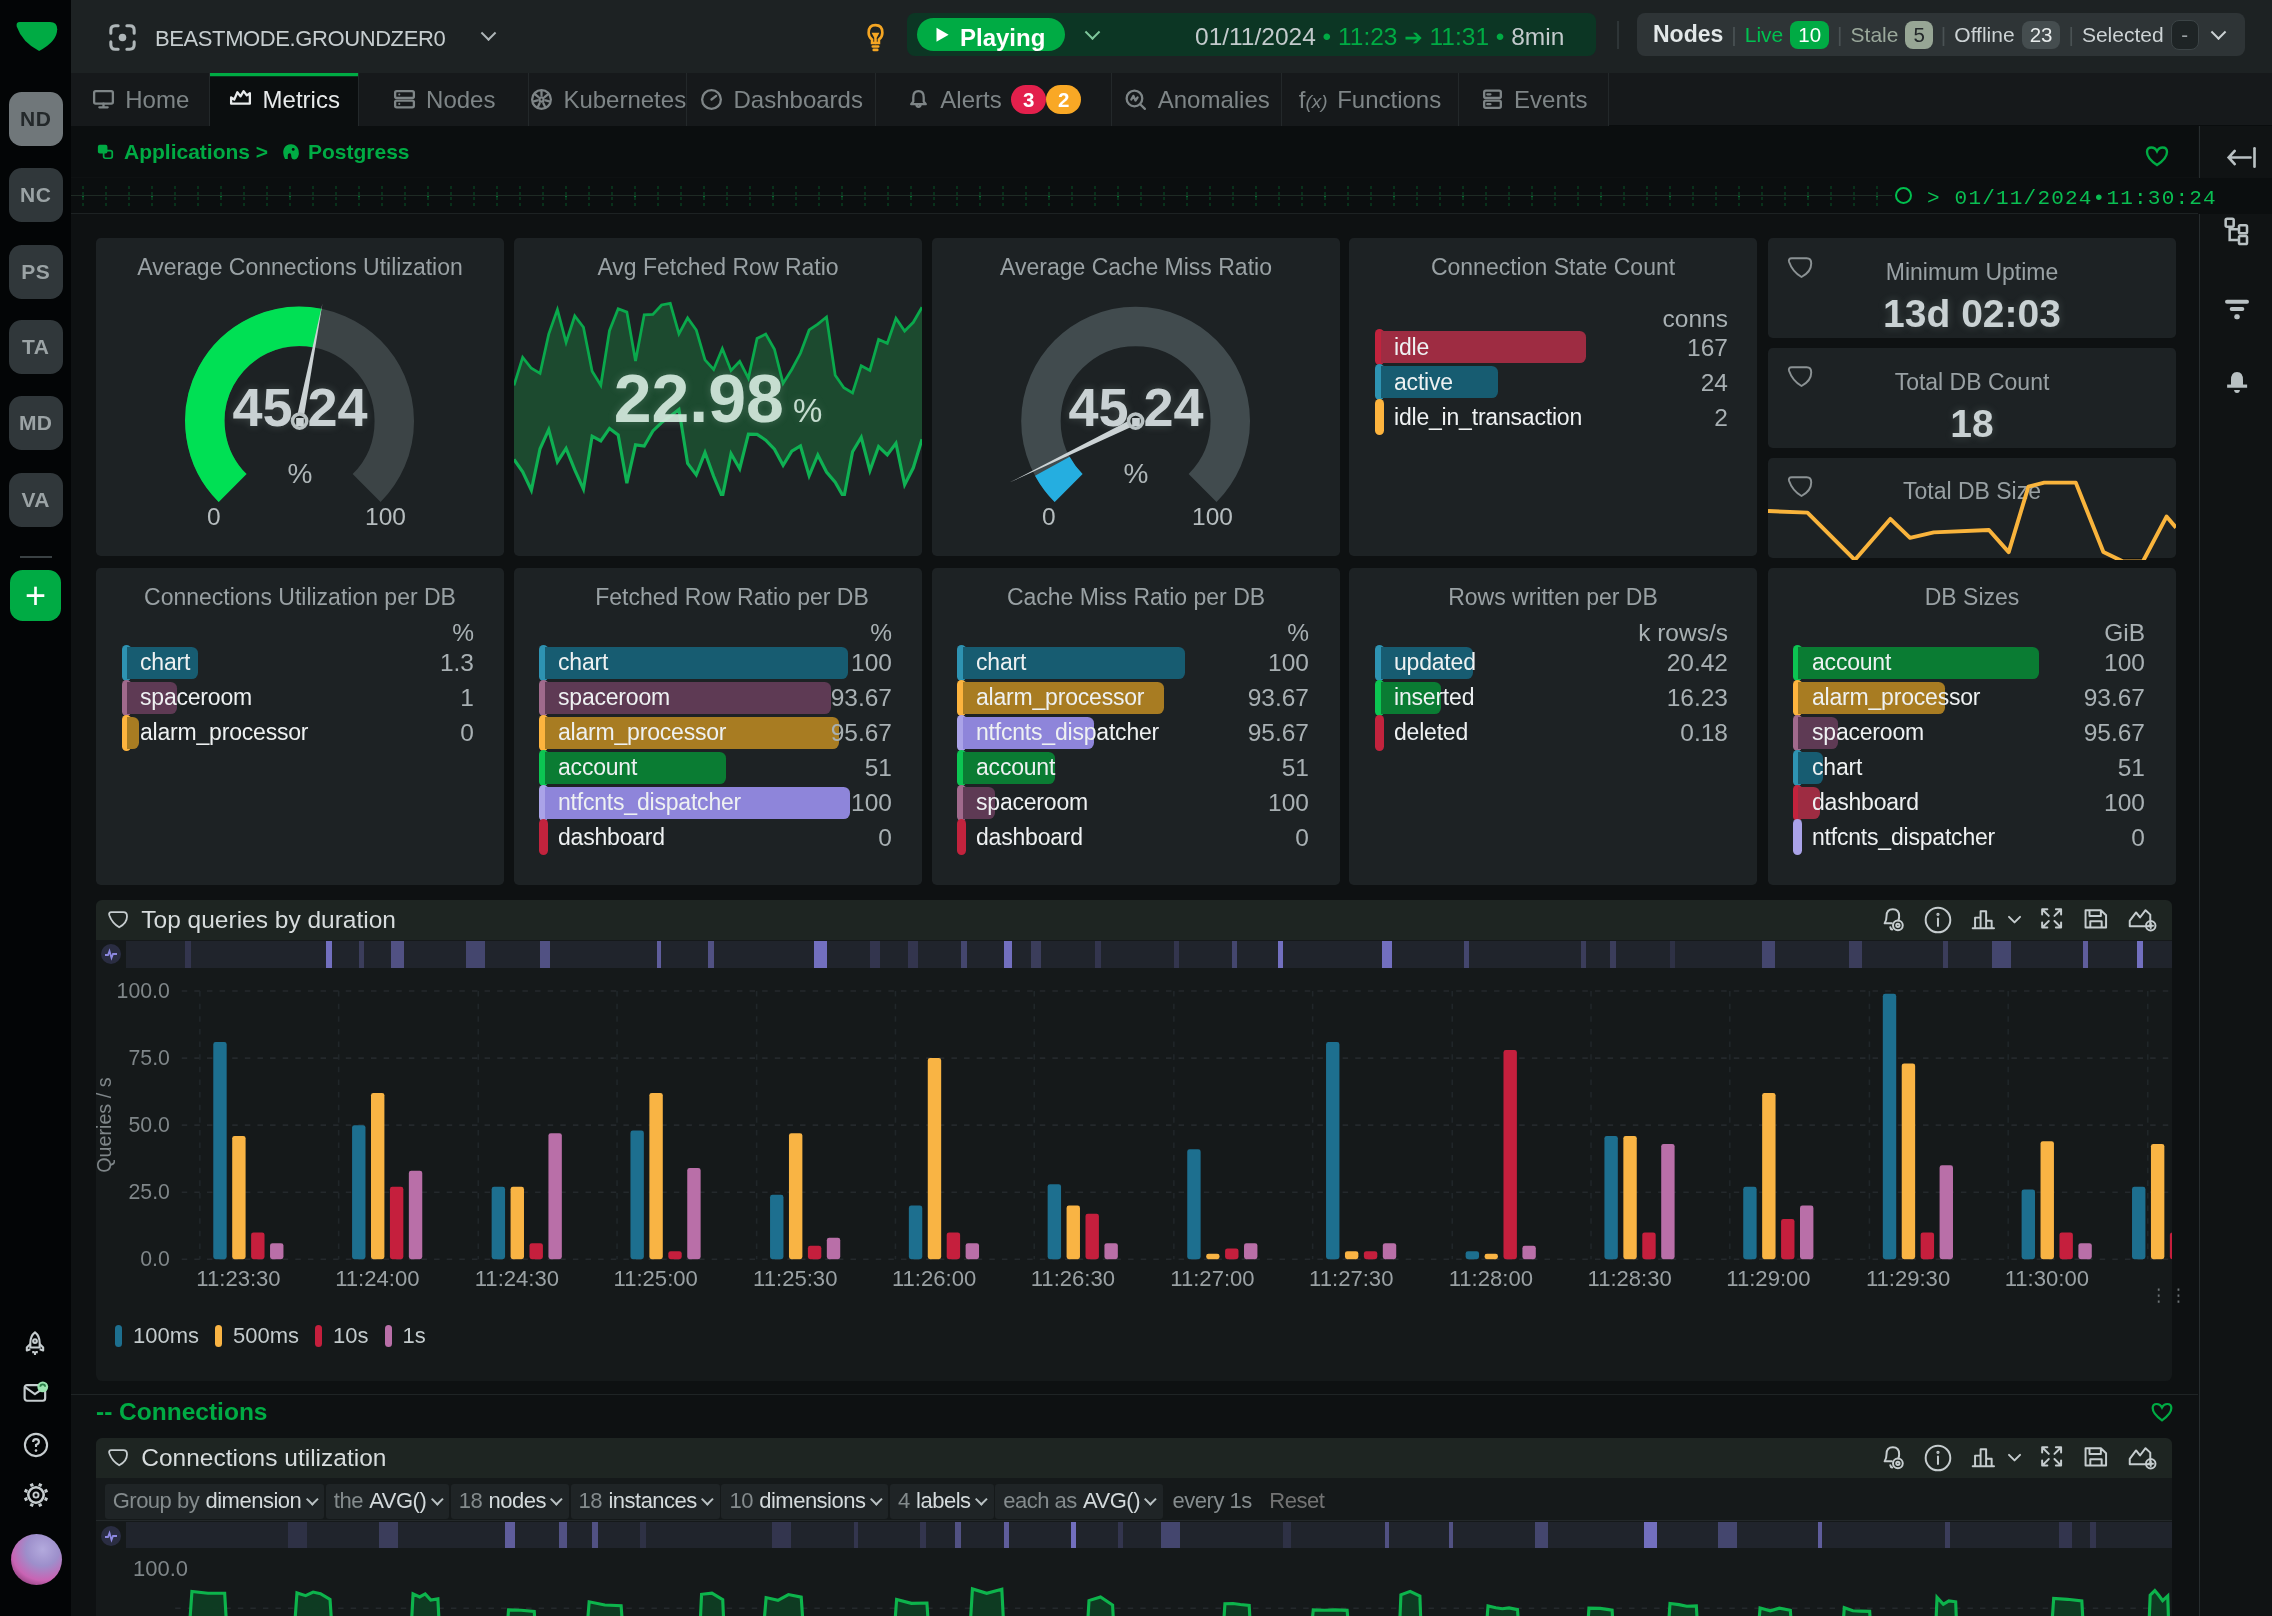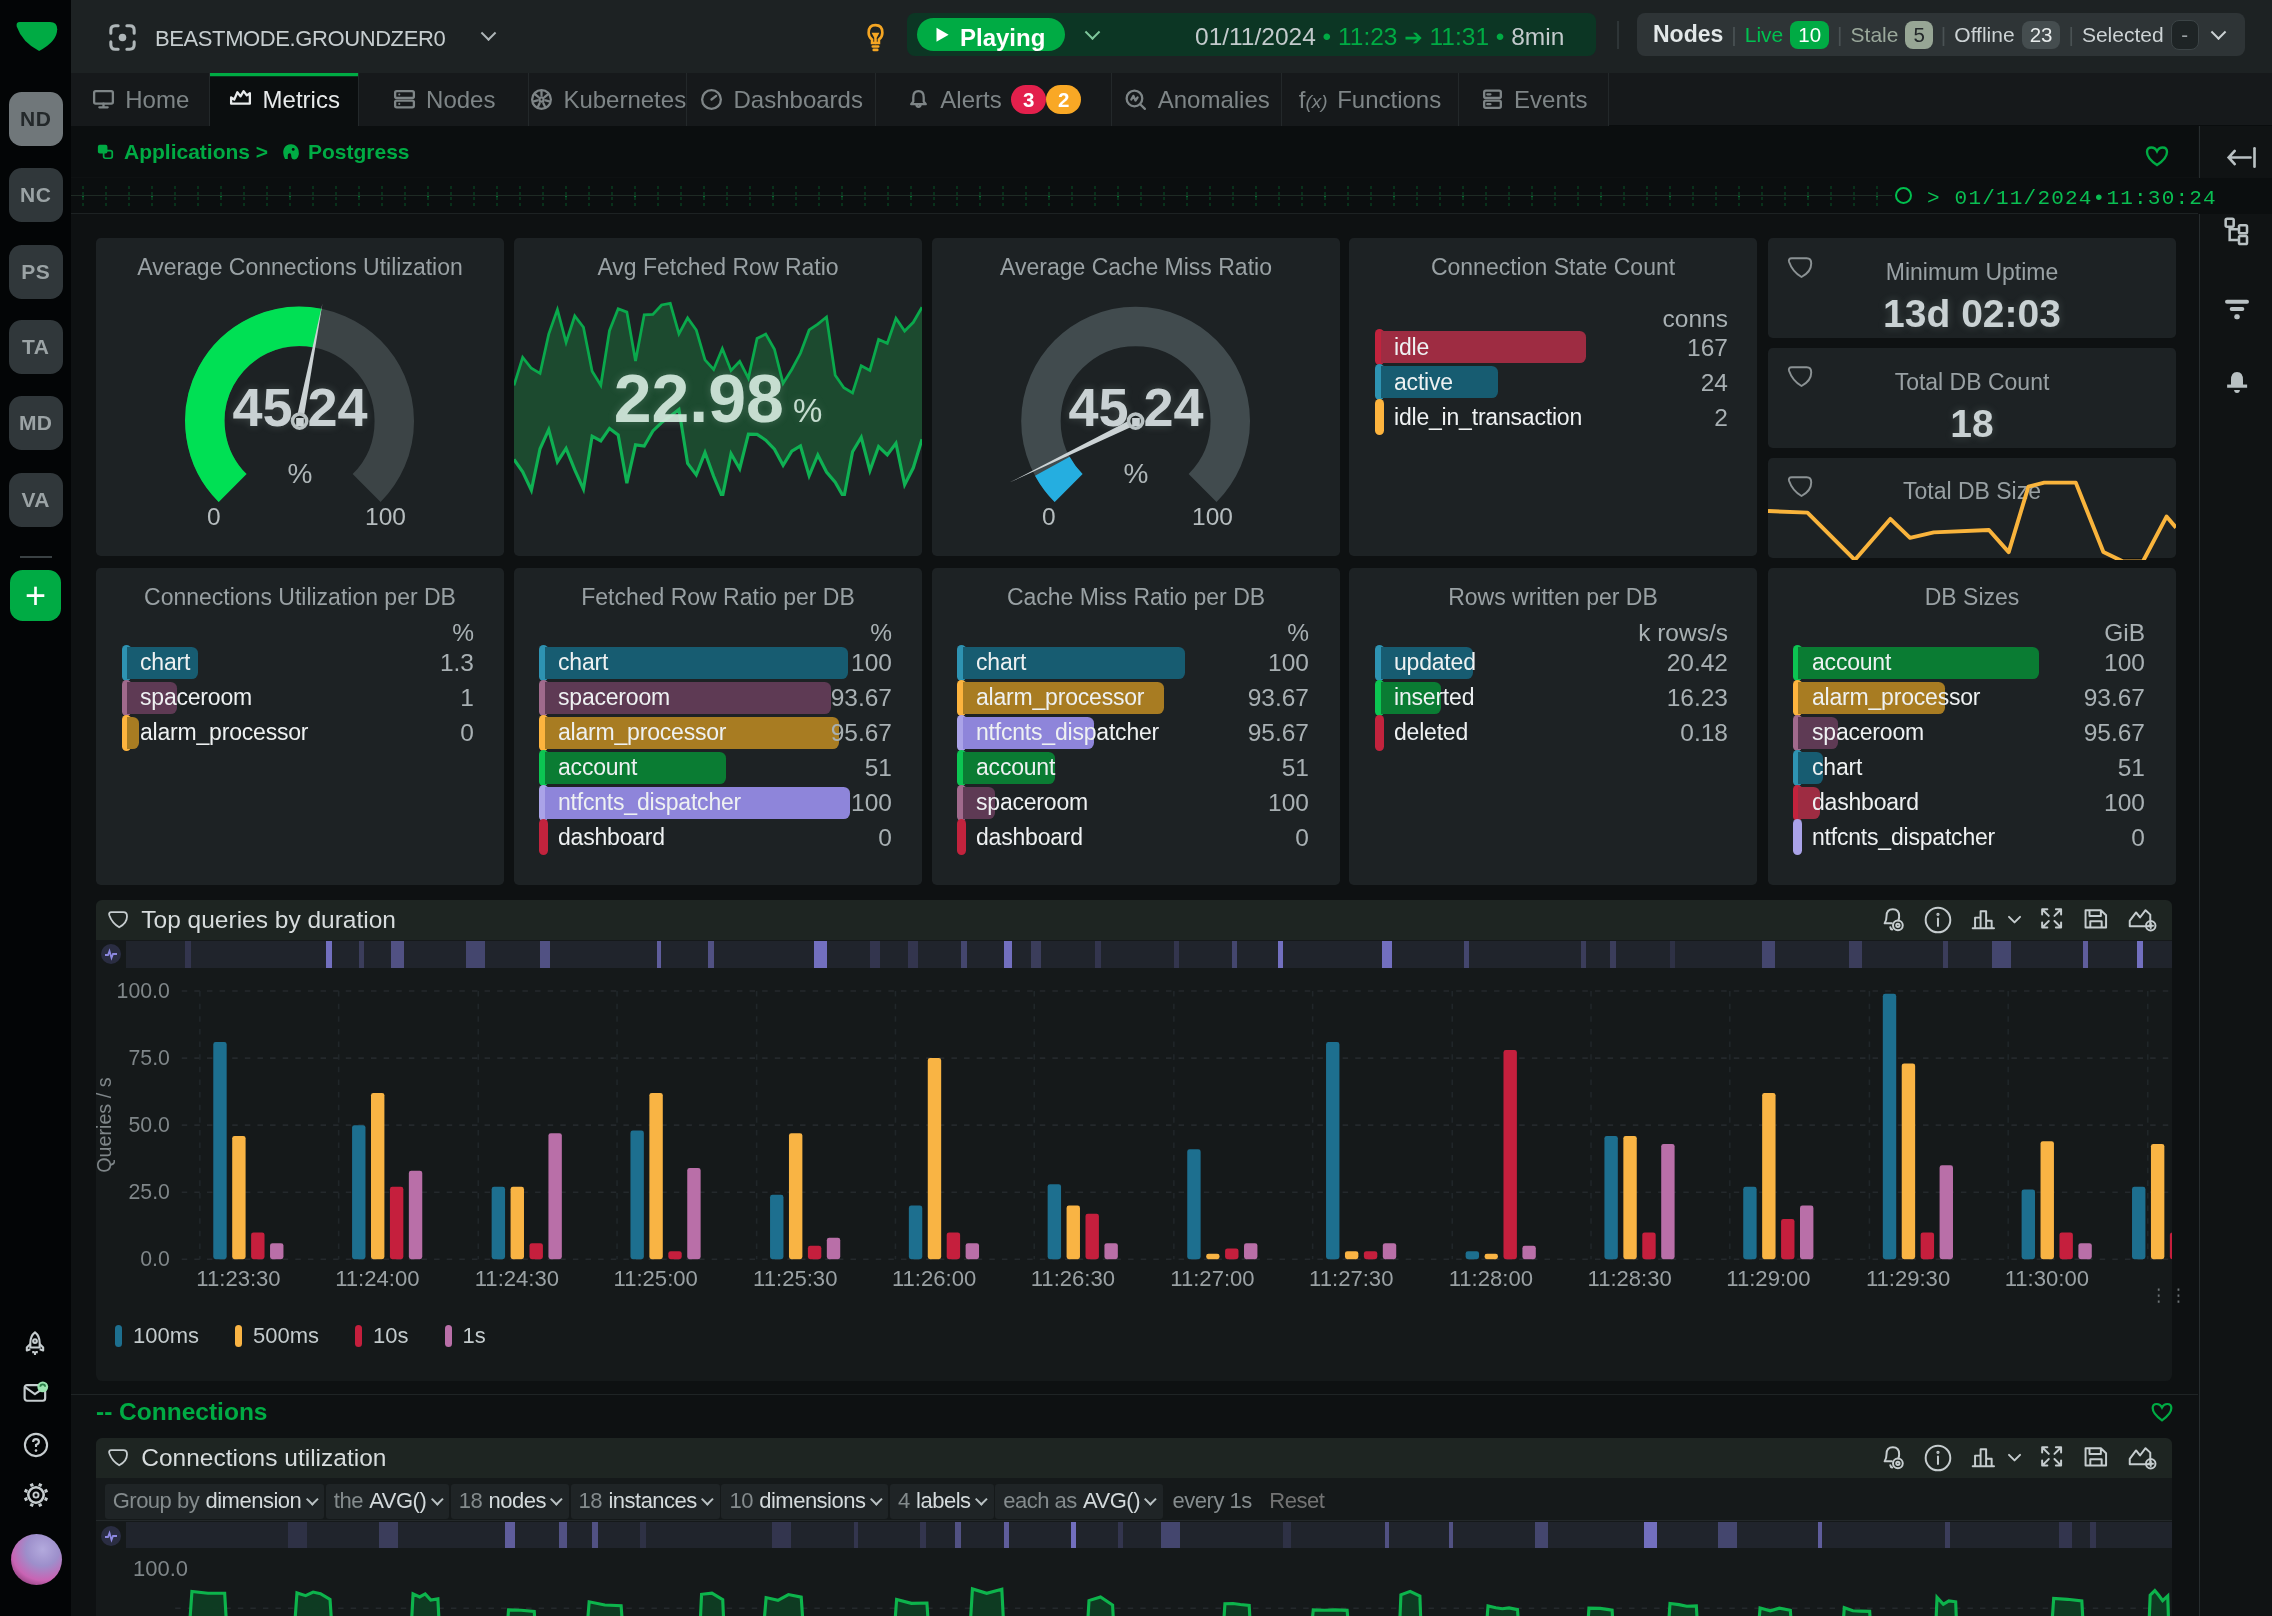--- a/index.html
+++ b/index.html
@@ -25,21 +25,21 @@
 .cap {position:absolute;width:8.7px;height:36px;border-radius:4.7px}
 .vbar {position:absolute;height:32px;border-radius:0 6.3px 6.3px 0}
 .vlabel {position:absolute;font-size:23px;color:#eef1f2;letter-spacing:-0.2px}
 .vvalue {position:absolute;width:158px;text-align:right;font-size:24.5px;color:#a8b0b3}
 .unit {position:absolute;width:158px;text-align:right;font-size:24.5px;color:#a8b0b3}
 .bigval {position:absolute;font-weight:700;color:#c9d1d3;text-shadow:0 0 8px rgba(190,215,205,.22);text-align:center}
 .xl {font-size:28px;fill:#9aa1a4;font-family:"Liberation Sans",sans-serif}
 .yl {font-size:27px;fill:#7f8689;font-family:"Liberation Sans",sans-serif}
 .yt {font-size:25px;fill:#7f8689;font-family:"Liberation Sans",sans-serif}
 .panelhead {position:absolute;background:#1e2522;border-radius:6.3px 6.3px 0 0;display:flex;align-items:center;gap:11px;color:#d7dcdd;font-size:24.5px;padding-left:10.3px}
-.legend {position:absolute;display:flex;gap:36px;align-items:flex-start;font-size:22px;color:#c3cacc}
+.legend {position:absolute;display:flex;gap:16px;align-items:flex-start;font-size:22px;color:#c3cacc}
 .lg {display:flex;gap:11px;align-items:center}
 .pill {width:7px;height:22px;border-radius:4px}
 .mono {font-family:"Liberation Mono",monospace}
 .chev {display:inline-block;width:11px;height:11px;border-right:2.4px solid currentColor;border-bottom:2.4px solid currentColor;transform:rotate(45deg) translate(-1.6px,-1.6px)}
 .ctrl {display:inline-flex;align-items:center;gap:6.3px;background:#1f2426;border-radius:3.2px;height:35px;padding:0 8px;margin-right:1.6px;letter-spacing:-0.5px}
 .ctrl .k {color:#848b8d;font-size:22px}
 .ctrl .v {color:#d4dadc;font-size:22px}
 </style></head>
 <body>
 <div class="page">
@@ -353,21 +353,21 @@
     <div class="vlabel" style="left:140px;top:649px">chart</div>
     <div class="vvalue" style="left:316px;top:649px">1.3</div>
     <div class="cap" style="left:122px;top:680px;background:#a06a8c"></div>
     <div class="vbar" style="left:127px;top:682px;width:50px;background:#5e3a54"></div>
     <div class="vlabel" style="left:140px;top:684px">spaceroom</div>
     <div class="vvalue" style="left:316px;top:684px">1</div>
     <div class="cap" style="left:122px;top:715px;background:#fdb43e"></div>
     <div class="vbar" style="left:127px;top:717px;width:12px;background:#a87c22"></div>
     <div class="vlabel" style="left:140px;top:719px">alarm_processor</div>
     <div class="vvalue" style="left:316px;top:719px">0</div>
-<div class="ctitle" style="left:514px;top:584px;width:408px">Fetched Row Ratio per DB</div>
+<div class="ctitle" style="left:528px;top:584px;width:408px">Fetched Row Ratio per DB</div>
 <div class="unit" style="left:734px;top:619px">%</div>
 <div class="cap" style="left:539px;top:645px;background:#2e93b2"></div>
     <div class="vbar" style="left:545px;top:647px;width:303px;background:#175c71"></div>
     <div class="vlabel" style="left:558px;top:649px">chart</div>
     <div class="vvalue" style="left:734px;top:649px">100</div>
     <div class="cap" style="left:539px;top:680px;background:#a06a8c"></div>
     <div class="vbar" style="left:545px;top:682px;width:286px;background:#5e3a54"></div>
     <div class="vlabel" style="left:558px;top:684px">spaceroom</div>
     <div class="vvalue" style="left:734px;top:684px">93.67</div>
     <div class="cap" style="left:539px;top:715px;background:#fdb43e"></div>

